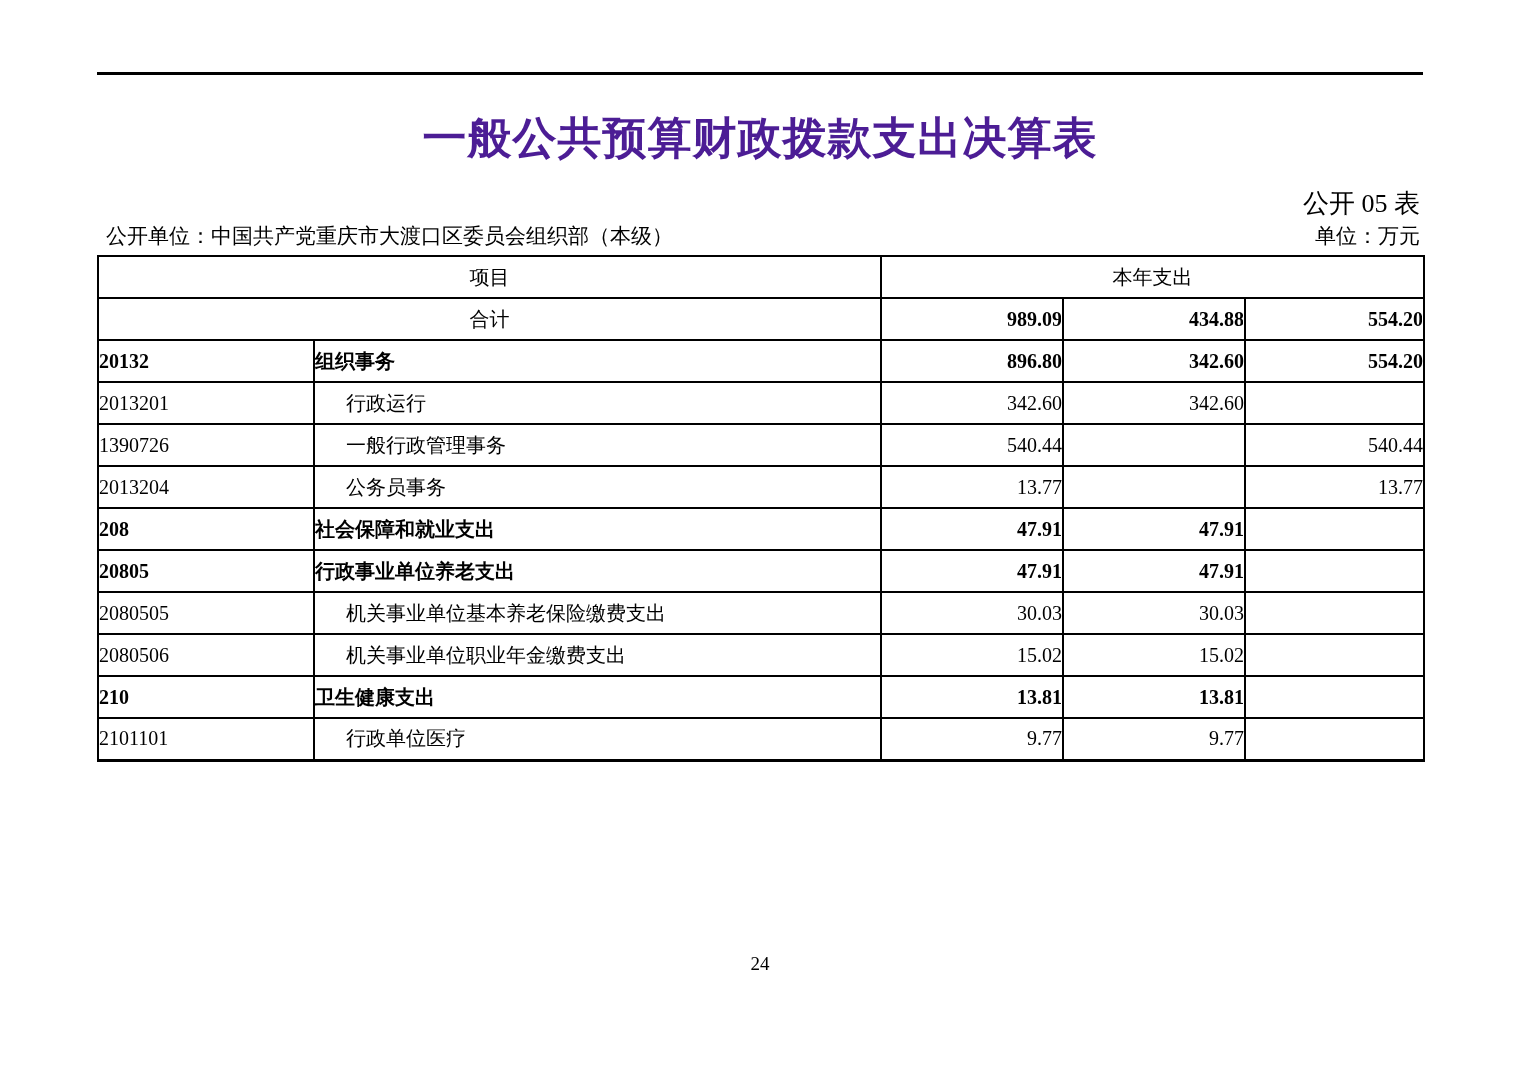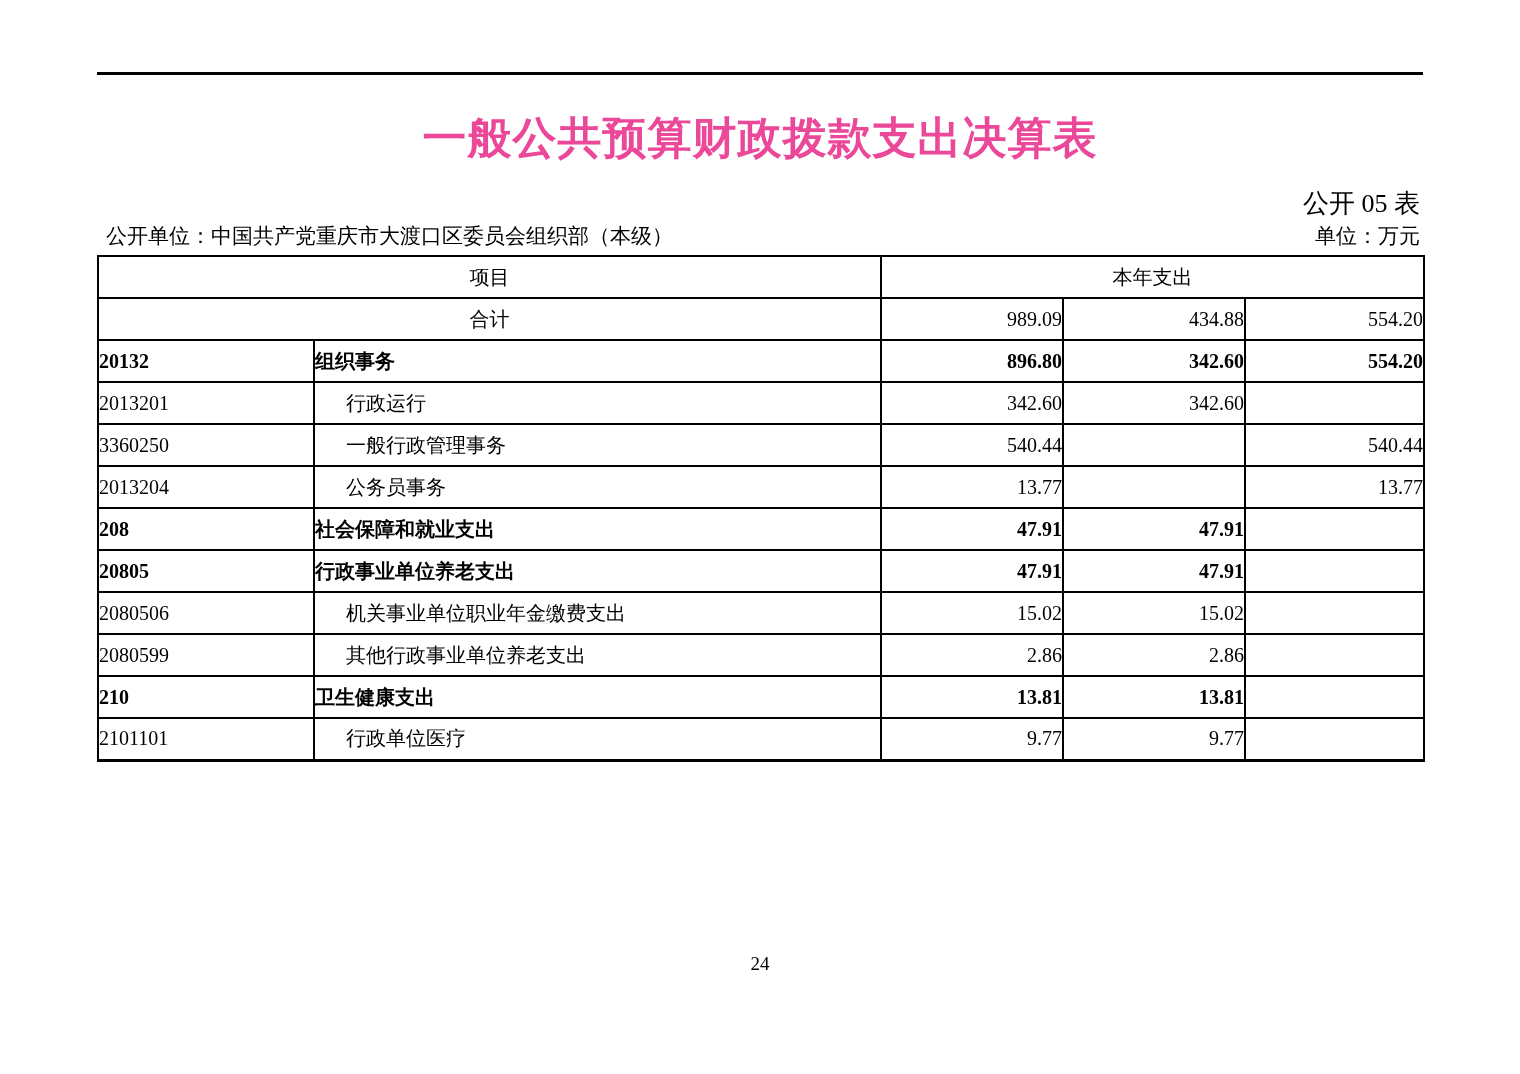--- a/index.html
+++ b/index.html
@@ -25,21 +25,21 @@
     position: absolute;
     left: 0;
     right: 0;
     top: 113px;
     text-align: center;
     font-family: "Liberation Sans", sans-serif;
     font-weight: bold;
     font-size: 44px;
     line-height: 50px;
     letter-spacing: 1px;
-    color: #ec4899;
+    color: #4c1d95;
   }
   .meta-top-right {
     position: absolute;
     right: 100px;
     top: 191px;
     font-size: 26px;
     line-height: 26px;
     text-align: right;
     font-family: "Liberation Serif", serif;
   }
@@ -101,21 +101,21 @@
   tr.bold-row .cell-num { font-weight: bold; }
   tr.bold-row .cell-item {
     font-family: "Liberation Sans", sans-serif;
     font-weight: bold;
   }
   tr.total-row .cell-item {
     font-family: "Liberation Sans", sans-serif;
     text-align: center;
     padding-left: 0;
   }
-  tr.total-row .cell-num { font-weight: normal; border-radius: 13px; }
+  tr.total-row .cell-num { font-weight: bold; border-radius: 13px; }
   .page-number {
     position: absolute;
     left: 0;
     right: 0;
     top: 953px;
     text-align: center;
     font-size: 19px;
     font-family: "Liberation Serif", serif;
   }
 </style>
@@ -162,21 +162,21 @@
         <td class="cell-num">554.20</td>
       </tr>
       <tr>
         <td class="cell-code">2013201</td>
         <td class="cell-item indent">行政运行</td>
         <td class="cell-num">342.60</td>
         <td class="cell-num">342.60</td>
         <td class="cell-num"></td>
       </tr>
       <tr>
-        <td class="cell-code">3360250</td>
+        <td class="cell-code">1390726</td>
         <td class="cell-item indent">一般行政管理事务</td>
         <td class="cell-num">540.44</td>
         <td class="cell-num"></td>
         <td class="cell-num">540.44</td>
       </tr>
       <tr>
         <td class="cell-code">2013204</td>
         <td class="cell-item indent">公务员事务</td>
         <td class="cell-num">13.77</td>
         <td class="cell-num"></td>
@@ -187,36 +187,36 @@
         <td class="cell-item">社会保障和就业支出</td>
         <td class="cell-num">47.91</td>
         <td class="cell-num">47.91</td>
         <td class="cell-num"></td>
       </tr>
       <tr class="bold-row">
         <td class="cell-code">20805</td>
         <td class="cell-item">行政事业单位养老支出</td>
         <td class="cell-num">47.91</td>
         <td class="cell-num">47.91</td>
+        <td class="cell-num"></td>
+      </tr>
+      <tr>
+        <td class="cell-code">2080505</td>
+        <td class="cell-item indent">机关事业单位基本养老保险缴费支出</td>
+        <td class="cell-num">30.03</td>
+        <td class="cell-num">30.03</td>
         <td class="cell-num"></td>
       </tr>
       <tr>
         <td class="cell-code">2080506</td>
         <td class="cell-item indent">机关事业单位职业年金缴费支出</td>
         <td class="cell-num">15.02</td>
         <td class="cell-num">15.02</td>
         <td class="cell-num"></td>
       </tr>
-      <tr>
-        <td class="cell-code">2080599</td>
-        <td class="cell-item indent">其他行政事业单位养老支出</td>
-        <td class="cell-num">2.86</td>
-        <td class="cell-num">2.86</td>
-        <td class="cell-num"></td>
-      </tr>
       <tr class="bold-row">
         <td class="cell-code">210</td>
         <td class="cell-item">卫生健康支出</td>
         <td class="cell-num">13.81</td>
         <td class="cell-num">13.81</td>
         <td class="cell-num"></td>
       </tr>
       <tr>
         <td class="cell-code">2101101</td>
         <td class="cell-item indent">行政单位医疗</td>

